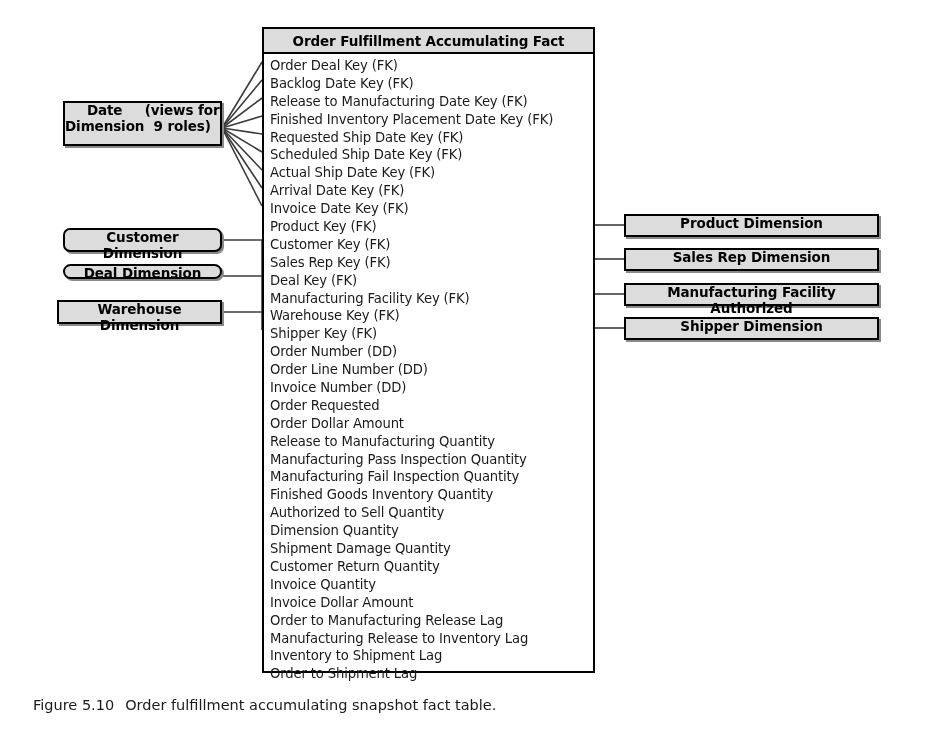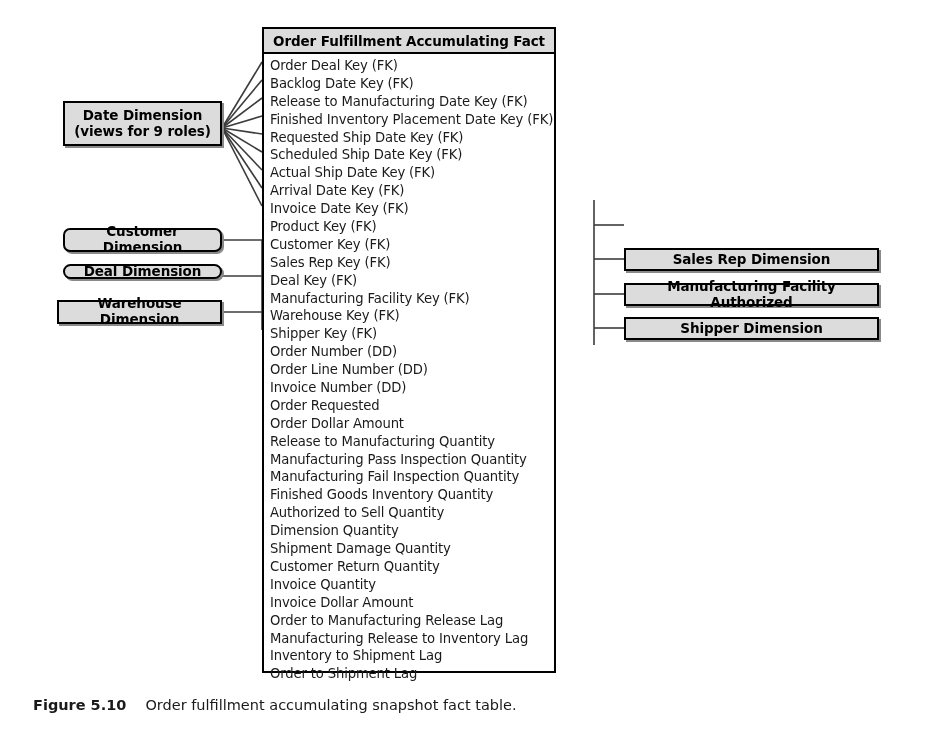--- a/index.html
+++ b/index.html
@@ -32,40 +32,40 @@
   }
 
   
   .dim-box {
     position: absolute;
     box-sizing: border-box;
     background: #dcdcdc;
     border: 2px solid #000000;
     box-shadow: 2px 2px 0 0 #8a8a8a;
     display: flex;
-    flex-direction: column;
-    align-items: center;
+    flex-direction: row;
+    align-items: flex-start;
     justify-content: center;
     font-weight: bold;
     font-size: 13.5px;
     color: #000000;
     line-height: 1.18;
     text-align: center;
     letter-spacing: -0.1px;
   }
   .dim-box .line2 {
     display: block;
   }
 
   
   #fact-table {
     position: absolute;
     left: 262px;
     top: 27px;
-    width: 294px;
+    width: 333px;
     height: 646px;
     box-sizing: border-box;
     border: 2px solid #000000;
     background: #ffffff;
   }
   #fact-header {
     height: 25px;
     box-sizing: border-box;
     background: #dcdcdc;
     border-bottom: 2px solid #000000;
@@ -92,22 +92,22 @@
   
   #caption {
     position: absolute;
     left: 33px;
     top: 697px;
     font-size: 14.5px;
     color: #1a1a1a;
     white-space: nowrap;
   }
   #caption .fig-num {
-    font-weight: bold;
-    margin-right: 19px;
+    font-weight: normal;
+    margin-right: 11px;
   }
 </style>
 </head>
 <body>
 
 <div id="diagram">
 
   <svg id="connectors" viewBox="0 0 929 746" width="929" height="746">
     <g stroke="#3c3c3c" stroke-width="1.6" fill="none">
 
@@ -187,20 +187,23 @@
       <div class="fact-row">Customer Return Quantity</div>
       <div class="fact-row">Invoice Quantity</div>
       <div class="fact-row">Invoice Dollar Amount</div>
       <div class="fact-row">Order to Manufacturing Release Lag</div>
       <div class="fact-row">Manufacturing Release to Inventory Lag</div>
       <div class="fact-row">Inventory to Shipment Lag</div>
       <div class="fact-row">Order to Shipment Lag</div>
     </div>
   </div>
 
+  <div class="dim-box" style="left:624px; top:214px; width:255px; height:23px;">
+    <span>Product Dimension</span>
+  </div>
 
   <div class="dim-box" style="left:624px; top:248px; width:255px; height:23px;">
     <span>Sales Rep Dimension</span>
   </div>
 
   <div class="dim-box" style="left:624px; top:283px; width:255px; height:23px;">
     <span>Manufacturing Facility Authorized</span>
   </div>
 
   <div class="dim-box" style="left:624px; top:317px; width:255px; height:23px;">

